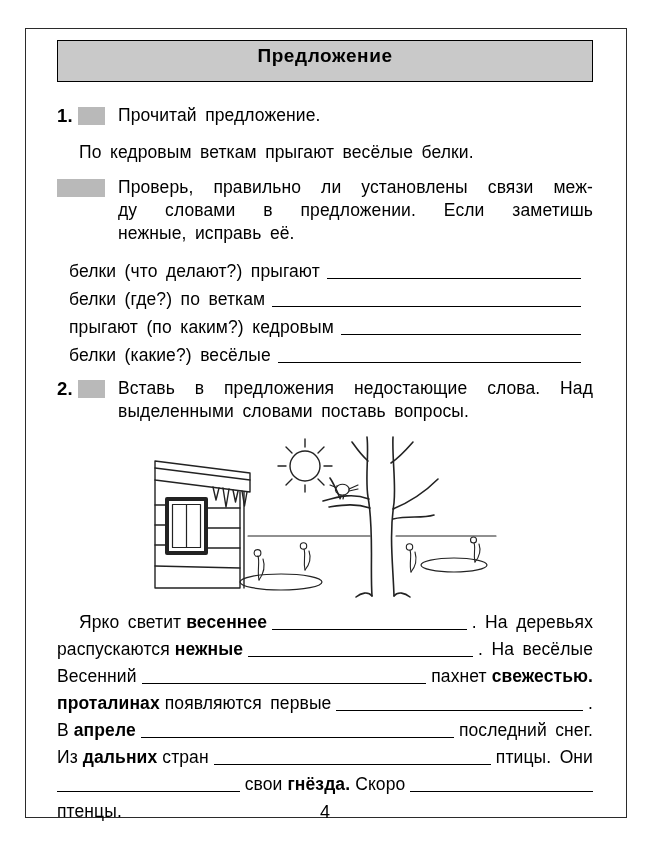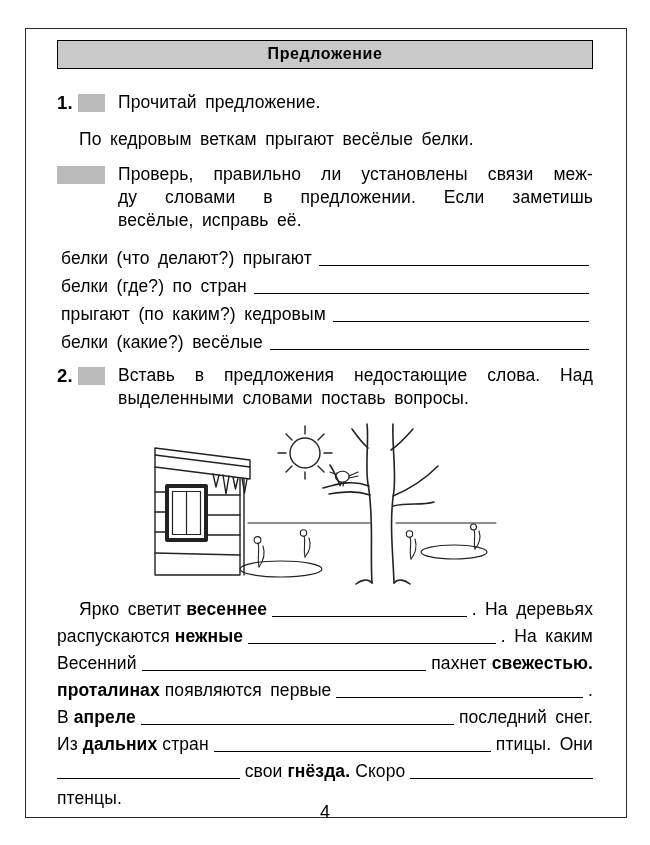--- a/index.html
+++ b/index.html
@@ -14,33 +14,33 @@
     position: absolute; left: 25px; top: 28px;
     width: 602px; height: 790px;
     border: 1.6px solid #2b2b2b;
   }
   .content {
     position: absolute; left: 57px; top: 40px; width: 536px;
     font-size: 17.5px; word-spacing: 3.5px; letter-spacing: 0.1px;
   }
   .title-box {
     border: 1.6px solid #000; background: #c9c9c9;
-    text-align: center; font-weight: bold; font-size: 16px;
-    padding: 4px 0 5px; margin-bottom: 22px; letter-spacing: 0.6px;
+    text-align: center; font-weight: bold; font-size: 19px;
+    padding: 4px 0 14px; margin-bottom: 22px; letter-spacing: 0.6px;
   }
   .ex-header { display: flex; align-items: flex-start; margin-bottom: 12px; }
   .ex-num { width: 21px; font-weight: bold; font-size: 18.5px; line-height: 24px; flex: none; }
   .strip { width: 27px; height: 18px; background: #b9b9b9; margin-top: 3px; flex: none; }
   .strip-wide { width: 48px; }
   .ex-task { margin-left: 13px; flex: 1; }
   .task-line { line-height: 23px; }
   .jlast { text-align: justify; text-align-last: justify; }
   .sentence { line-height: 24px; margin-bottom: 12px; }
   .indent { padding-left: 22px; }
-  .relations { margin: 8px 4px 8px; }
+  .relations { margin: 8px 12px 8px; }
   .rel-line { display: flex; align-items: flex-end; line-height: 28px; }
   .rel-line .rel-text { white-space: nowrap; }
   .blank {
     flex: 1 1 40px; min-width: 28px; height: 0;
     border-bottom: 1.5px solid #000;
     align-self: flex-end; margin-bottom: 6px;
   }
   .rel-line .blank { margin-left: 7px; }
   .illus { text-align: center; margin: 2px 0 4px; }
   .fill-par { margin-top: 2px; }
@@ -70,31 +70,31 @@
     </div>
   </div>
 
   <div class="sentence indent">По кедровым веткам прыгают весёлые белки.</div>
 
   <div class="ex-header">
     <span class="strip strip-wide"></span>
     <div class="ex-task">
       <div class="task-line jlast">Проверь, правильно ли установлены связи меж-</div>
       <div class="task-line jlast">ду словами в предложении. Если заметишь</div>
-      <div class="task-line">весёлые, исправь её.</div>
+      <div class="task-line">нежные, исправь её.</div>
     </div>
   </div>
 
   <div class="relations">
       <div class="rel-line">
         <span class="rel-text">белки (что делают?) прыгают</span>
         <span class="blank"></span>
       </div>
       <div class="rel-line">
-        <span class="rel-text">белки (где?) по стран</span>
+        <span class="rel-text">белки (где?) по веткам</span>
         <span class="blank"></span>
       </div>
       <div class="rel-line">
         <span class="rel-text">прыгают (по каким?) кедровым</span>
         <span class="blank"></span>
       </div>
       <div class="rel-line">
         <span class="rel-text">белки (какие?) весёлые</span>
         <span class="blank"></span>
       </div>
@@ -177,21 +177,21 @@
       <div class="fill-line indent">
         <span>Ярко светит</span>
         <span class="bold">весеннее</span>
         <span class="blank"></span>
         <span>. На деревьях</span>
       </div>
       <div class="fill-line">
         <span>распускаются</span>
         <span class="bold">нежные</span>
         <span class="blank"></span>
-        <span>. На каким</span>
+        <span>. На весёлые</span>
       </div>
       <div class="fill-line">
         <span>Весенний</span>
         <span class="blank"></span>
         <span>пахнет</span>
         <span class="bold">свежестью.</span>
       </div>
       <div class="fill-line">
         <span class="bold">проталинах</span>
         <span>появляются первые</span>

